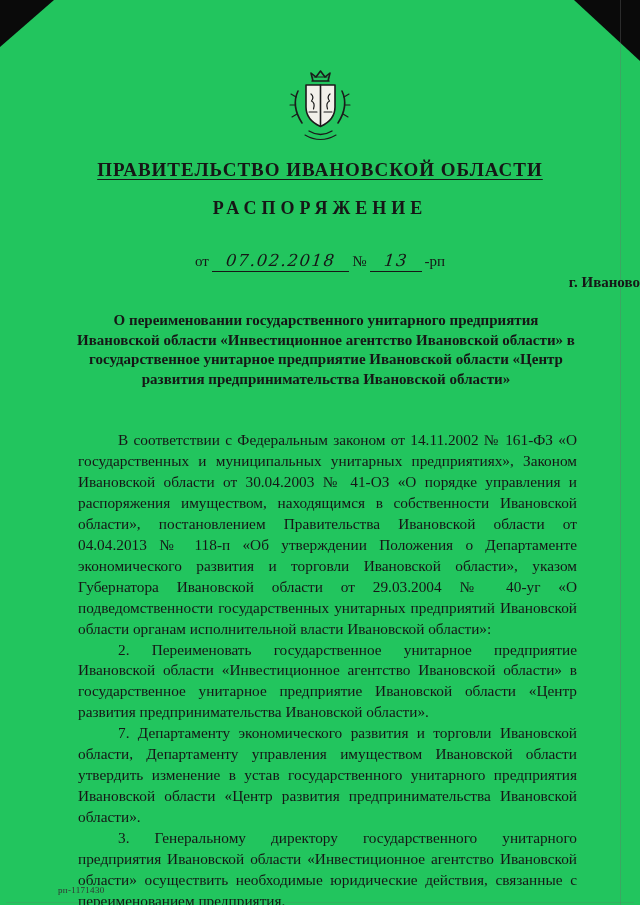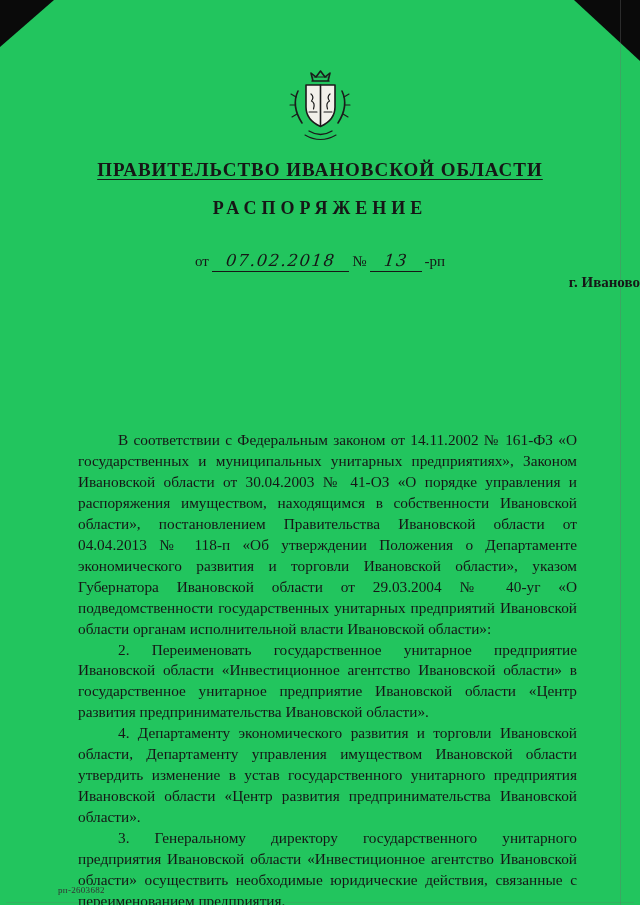--- a/index.html
+++ b/index.html
@@ -120,23 +120,24 @@
   <h1 class="org-title">ПРАВИТЕЛЬСТВО ИВАНОВСКОЙ ОБЛАСТИ</h1>
 
   <h2 class="doc-type">РАСПОРЯЖЕНИЕ</h2>
 
   <div class="date-line">
     <span>от</span><span class="u"><span class="hand">07.02.2018</span></span><span>№</span><span class="u"><span class="hand">13</span></span><span>-рп</span>
   </div>
 
   <div class="city">г. Иваново</div>
 
+  <div class="subject">О переименовании государственного унитарного предприятия Ивановской области «Инвестиционное агентство Ивановской области» в государственное унитарное предприятие Ивановской области «Центр развития предпринимательства Ивановской области»</div>
 
   <div class="body-text">
     <p>В соответствии с Федеральным законом от 14.11.2002 № 161-ФЗ «О государственных и муниципальных унитарных предприятиях», Законом Ивановской области от 30.04.2003 № 41-ОЗ «О порядке управления и распоряжения имуществом, находящимся в собственности Ивановской области», постановлением Правительства Ивановской области от 04.04.2013 № 118-п «Об утверждении Положения о Департаменте экономического развития и торговли Ивановской области», указом Губернатора Ивановской области от 29.03.2004 № 40-уг «О подведомственности государственных унитарных предприятий Ивановской области органам исполнительной власти Ивановской области»:</p>
     <p>2. Переименовать государственное унитарное предприятие Ивановской области «Инвестиционное агентство Ивановской области» в государственное унитарное предприятие Ивановской области «Центр развития предпринимательства Ивановской области».</p>
-    <p>4. Департаменту экономического развития и торговли Ивановской области, Департаменту управления имуществом Ивановской области утвердить изменение в устав государственного унитарного предприятия Ивановской области «Центр развития предпринимательства Ивановской области».</p>
+    <p>7. Департаменту экономического развития и торговли Ивановской области, Департаменту управления имуществом Ивановской области утвердить изменение в устав государственного унитарного предприятия Ивановской области «Центр развития предпринимательства Ивановской области».</p>
     <p>3. Генеральному директору государственного унитарного предприятия Ивановской области «Инвестиционное агентство Ивановской области» осуществить необходимые юридические действия, связанные с переименованием предприятия.</p>
   </div>
 
-  <div class="footer-code">рп-2603682</div>
+  <div class="footer-code">рп-1171430</div>
 
 </div>
 
 </body></html>

